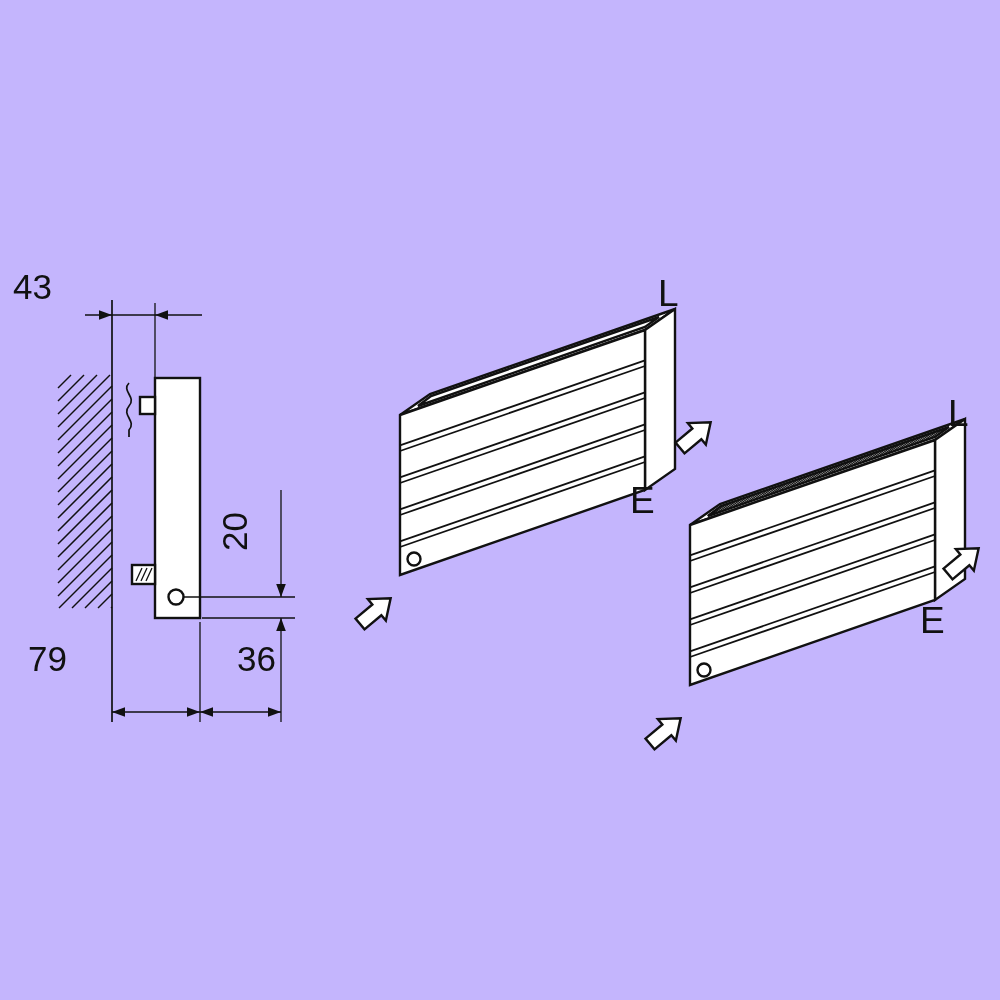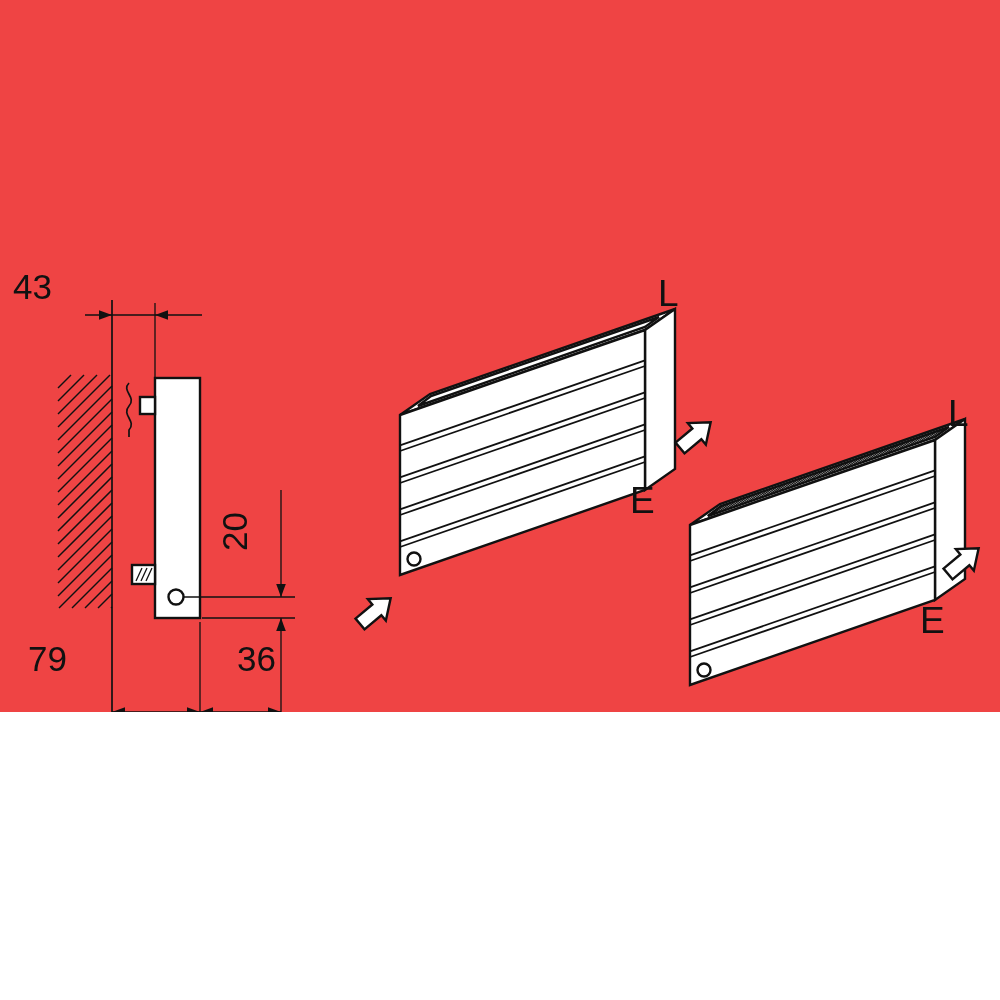--- a/index.html
+++ b/index.html
@@ -1,16 +1,16 @@
 <!DOCTYPE html>
 <html><head>
 <meta charset="utf-8">
 <style>
   html,body{margin:0;padding:0;background:#fff;}
-  .canvas{position:relative;width:1000px;height:712px;background:#ef4444;overflow:hidden;
+  .canvas{position:relative;width:1000px;height:1000px;background:#c4b5fd;overflow:hidden;
           font-family:"Liberation Sans",sans-serif;}
   svg{position:absolute;left:0;top:0;}
   svg text{font-family:"Liberation Sans",sans-serif;font-size:35px;fill:#111;}
   svg text.lbl{font-size:37px;}
   .thin{stroke:#111;stroke-width:1.3;fill:none;}
   .med{stroke:#111;stroke-width:1.7;fill:none;}
   .thickn{stroke:#111;stroke-width:2.4;fill:none;}
   .thick{stroke:#111;stroke-width:2.4;fill:#fff;}
   .arrowhead{fill:#111;stroke:none;}
   .blockarrow{fill:#fff;stroke:#111;stroke-width:2.4;stroke-linejoin:miter;}

